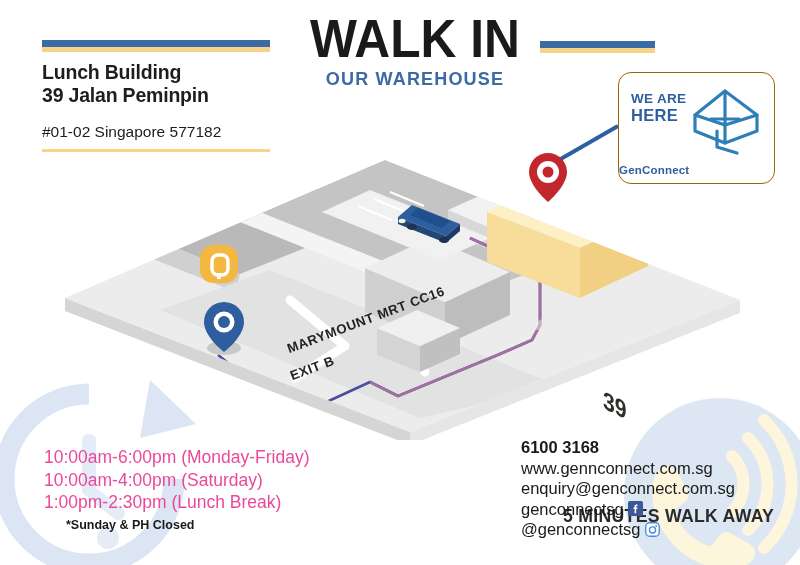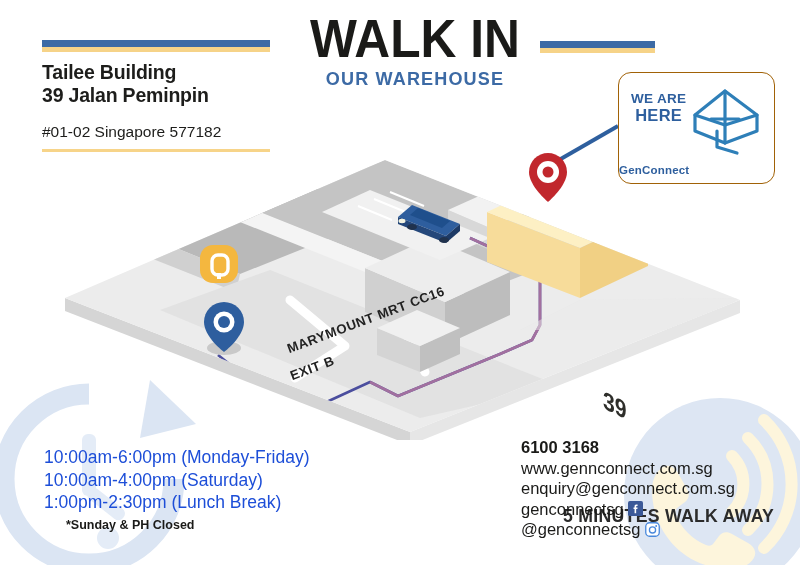--- a/index.html
+++ b/index.html
@@ -41,21 +41,21 @@
 
   #rules-right{position:absolute;left:540px;top:41px;width:115px;}
 
   
   #logo-box{
     position:absolute;left:618px;top:72px;width:155px;height:110px;
     border:1px solid #a16207;border-radius:13px;background:#ffffff;
   }
   #we-are-here{position:absolute;left:12px;top:18px;line-height:16px;}
   #we-are-here div{font-weight:bold;font-size:13.5px;color:#2e5f9e;letter-spacing:0.3px;}
-  #we-are-here div.big{font-size:16.5px;text-align:center;}
+  #we-are-here div.big{font-size:16.5px;}
   #logo-mark{position:absolute;left:68px;top:12px;width:76px;height:72px;}
   #logo-name{
     position:absolute;left:0;right:8px;bottom:7px;text-align:left;
     font-weight:bold;font-size:11.5px;color:#2e5f9e;letter-spacing:0.2px;
   }
   #callout-line{position:absolute;left:548px;top:120px;width:90px;height:60px;}
 
   
   #map{position:absolute;left:40px;top:150px;width:740px;height:290px;}
   .maptext{position:absolute;font-weight:bold;color:#222;white-space:nowrap;}
@@ -73,21 +73,21 @@
     transform:scaleX(0.93);transform-origin:left top;
   }
   #bldg-num{
     position:absolute;left:563px;top:235px;font-size:25px;font-weight:bold;
     color:#2e2e2a;font-family:"Liberation Sans Narrow","Liberation Sans",sans-serif;
     transform:skewY(26deg) scaleX(0.85);transform-origin:left top;
   }
 
   
   #hours{position:absolute;left:44px;top:446px;}
-  #hours .line{font-size:17.5px;font-weight:500;color:#1d4ed8;line-height:22.5px;white-space:nowrap;}
+  #hours .line{font-size:17.5px;font-weight:500;color:#ec4899;line-height:22.5px;white-space:nowrap;}
   #hours .note{font-size:12.5px;font-weight:bold;color:#1a1a18;margin-top:4px;margin-left:22px;white-space:nowrap;}
 
   #contact{position:absolute;left:521px;top:437px;}
   #contact .line{font-size:16.5px;font-weight:500;color:#1a1a18;line-height:20.5px;white-space:nowrap;display:flex;align-items:center;}
   #contact .line.bold{font-weight:bold;}
   .soc{display:inline-block;width:15px;height:15px;margin-left:4px;vertical-align:-2px;}
 </style>
 </head>
 <body>
 
@@ -105,21 +105,21 @@
     <circle cx="108" cy="96" r="96" fill="#dde6f3"></circle>
     <path d="M40 92c0-12 6-22 14-24 5-1 9 2 12 7l9 16c3 5 2 10-2 13l-8 6c-2 2-2 4-1 7 5 13 17 25 30 30 3 1 5 1 7-1l6-8c3-4 8-5 13-2l16 9c5 3 8 7 7 12-2 8-12 14-24 14-48 0-79-38-79-79z" fill="#fdf5dc"></path>
     <path d="M120 58a40 40 0 0 1 0 56" fill="none" stroke="#fdf5dc" stroke-width="12" stroke-linecap="round"></path>
     <path d="M136 40a64 64 0 0 1 0 92" fill="none" stroke="#fdf5dc" stroke-width="12" stroke-linecap="round"></path>
     <path d="M152 22a88 88 0 0 1 0 128" fill="none" stroke="#fdf5dc" stroke-width="12" stroke-linecap="round"></path>
   </svg>
 
   <div id="addr-block">
     <div class="rule-blue"></div>
     <div class="rule-yellow"></div>
-    <div id="addr-l1">Tailee Building</div>
+    <div id="addr-l1">Lunch Building</div>
     <div id="addr-l2">39 Jalan Peminpin</div>
     <div id="addr-l3">#01-02 Singapore 577182</div>
     <div class="rule-yellow-thin"></div>
   </div>
 
   <div id="title-wrap">
     <div id="title-main">WALK IN</div>
     <div id="title-sub">OUR WAREHOUSE</div>
   </div>
 

